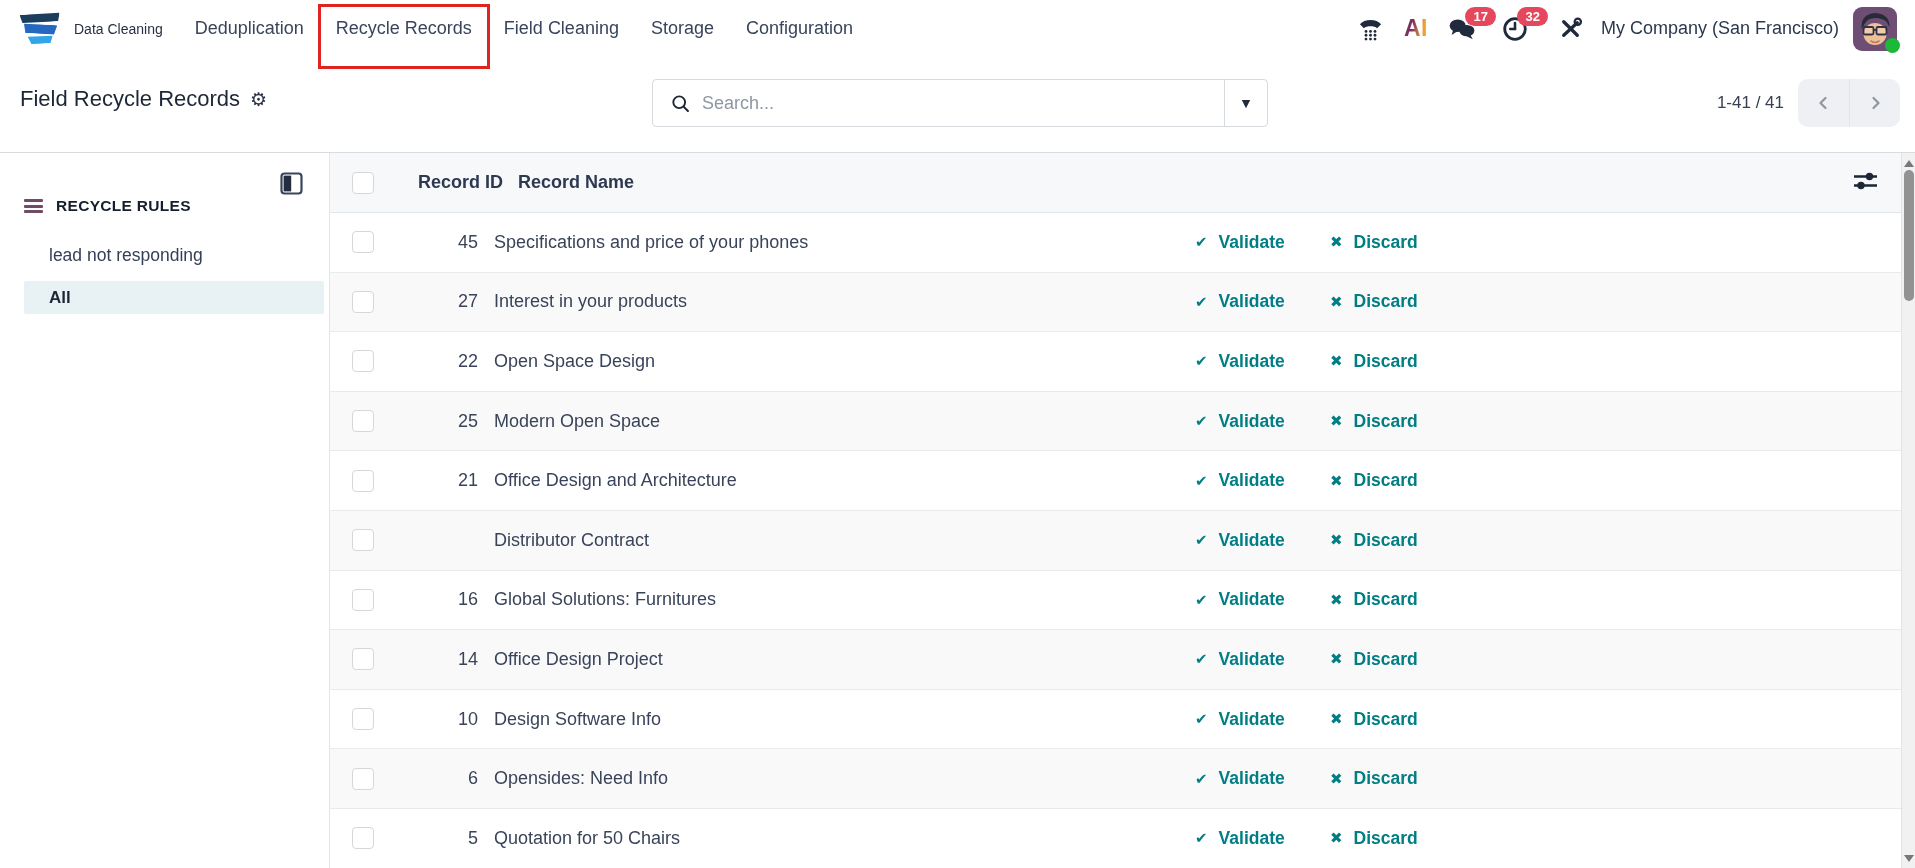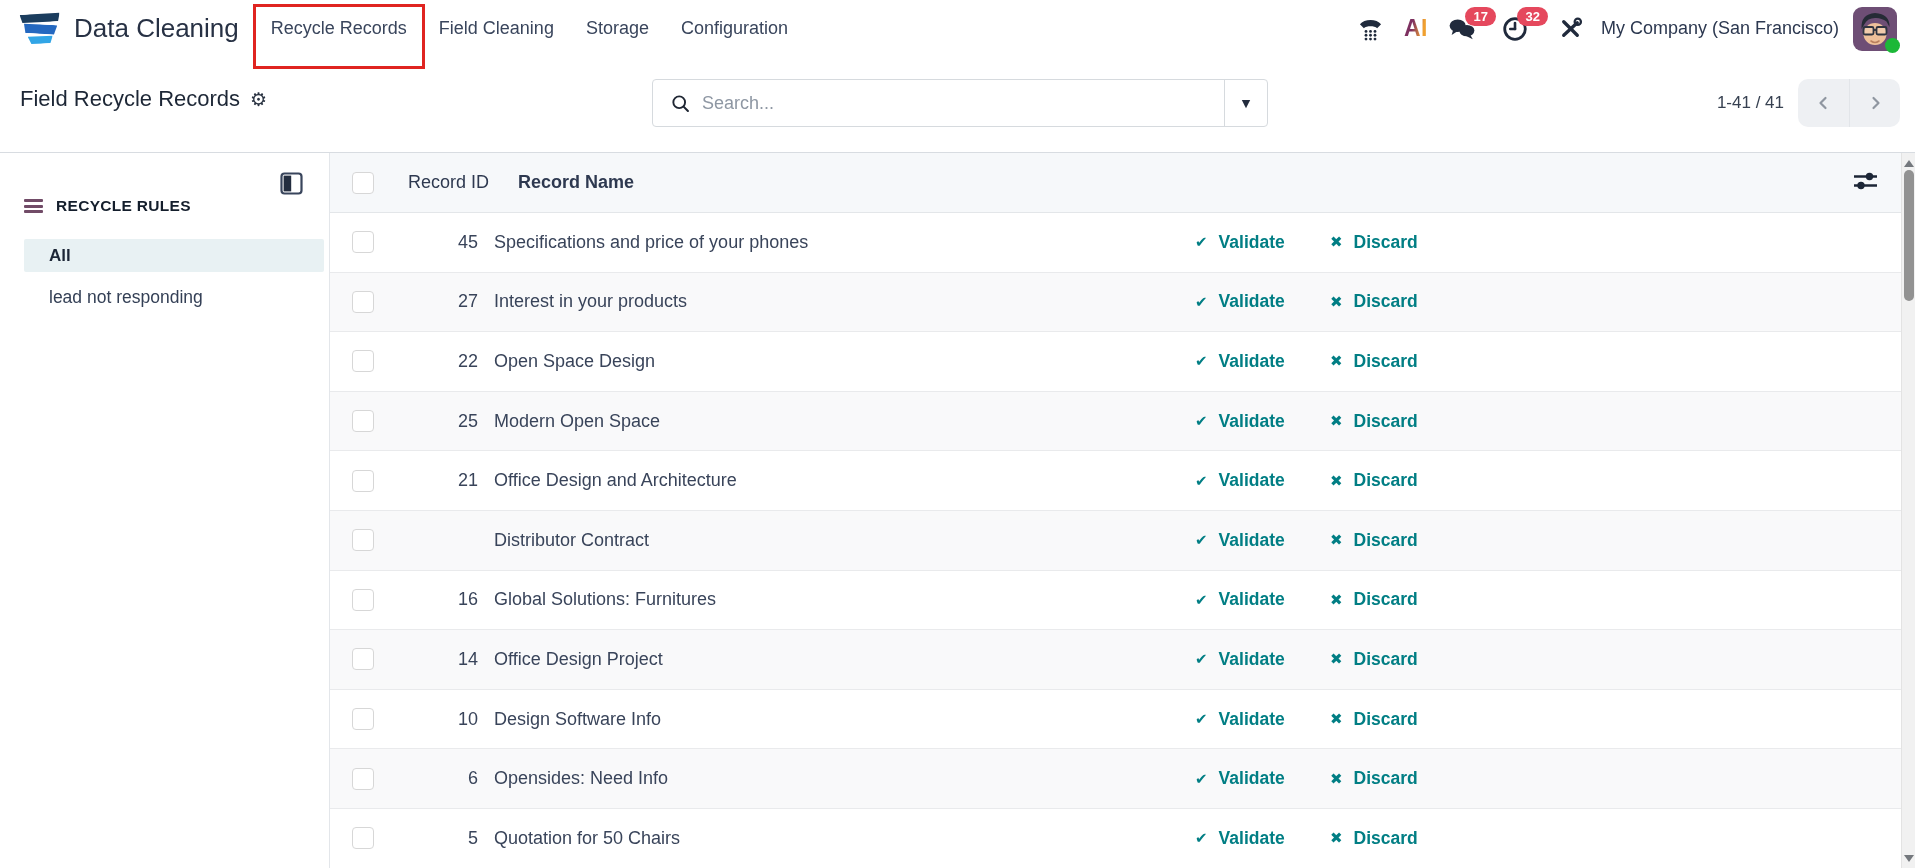--- a/index.html
+++ b/index.html
@@ -6,21 +6,21 @@
   html, body { width: 1915px; height: 868px; overflow: hidden; }
   body { font-family: "Liberation Sans", sans-serif; background: #fff; color: #374151; position: relative; }
 
   
   .navbar { height: 57px; display: flex; align-items: center; padding-left: 20px; background: #fff; position: relative; z-index: 5; }
   .logo { width: 40px; height: 36px; position: relative; flex: 0 0 auto; }
   .logo i { position: absolute; left: 0; display: block; }
   .logo .l1 { top: 2px;  width: 40px; height: 10px; background: #1b3d5e; transform: rotate(-6deg); clip-path: polygon(0 0,100% 18%,94% 100%,5% 82%); }
   .logo .l2 { top: 13px; left: 3px; width: 34px; height: 10px; background: #2468c0; transform: rotate(4deg);  clip-path: polygon(2% 10%,100% 0,92% 95%,8% 100%); }
   .logo .l3 { top: 24px; left: 8px; width: 25px; height: 9px;  background: #31a5e6; transform: rotate(-5deg); clip-path: polygon(0 8%,100% 20%,88% 100%,12% 92%); }
-  .app-name { font-size: 26px; color: #273144; margin: 0 16px 0 14px; white-space: nowrap; }
+  .app-name { font-size: 14px; color: #273144; margin: 0 16px 0 14px; white-space: nowrap; }
   .menu { display: flex; list-style: none; height: 57px; }
   .menu-item { position: relative; height: 57px; display: flex; align-items: center; padding: 0 16px; font-size: 18px; color: #39455c; cursor: pointer; white-space: nowrap; }
   .menu-item.highlighted::after { content: ""; position: absolute; left: -2px; right: -2px; top: 4px; height: 59px; border: 3px solid #e02420; pointer-events: none; z-index: 20; }
   .systray { margin-left: auto; display: flex; align-items: center; padding-right: 18px; }
   .tray-icon { position: relative; display: flex; align-items: center; cursor: pointer; }
   .ai-logo { font-size: 23px; font-weight: 800; letter-spacing: 0.5px; background: linear-gradient(100deg, #7d3060 35%, #f0a030 75%); -webkit-background-clip: text; background-clip: text; color: transparent; }
   .badge { position: absolute; top: -9px; right: -20px; background: #e5485d; color: #fff; font-size: 13px; font-weight: 700; padding: 3px 8px; border-radius: 11px; line-height: 1; }
   .company-name { font-size: 18px; color: #2c3850; margin: 0 14px 0 2px; white-space: nowrap; cursor: pointer; }
   .avatar { position: relative; width: 44px; height: 44px; cursor: pointer; }
   .avatar svg { display: block; }
@@ -56,21 +56,21 @@
   .rules-title { font-size: 15.5px; font-weight: 700; color: #141e2c; letter-spacing: 0.3px; white-space: nowrap; }
   .rules-list { position: absolute; top: 86px; left: 24px; right: 5px; list-style: none; }
   .rule-item { height: 33px; display: flex; align-items: center; padding-left: 25px; font-size: 17.5px; color: #333f55; margin-bottom: 9px; cursor: pointer; border-radius: 2px; }
   .rule-item.active { background: #e8f1f3; font-weight: 700; font-size: 17px; color: #1c2636; }
 
   
   .table-region { flex: 1; position: relative; background: #fff; }
   .thead { position: relative; height: 60px; background: #f6f8fa; border-bottom: 1px solid #e3e6e9; }
   .checkbox { width: 22px; height: 22px; border: 1px solid #d7d7d7; border-radius: 4px; background: #fff; cursor: pointer; }
   .cb-pos { position: absolute; left: 22px; top: 50%; transform: translateY(-50%); }
-  .h-rid { position: absolute; left: 16px; width: 143px; top: 0; height: 100%; display: flex; align-items: center; justify-content: flex-end; font-size: 18px; font-weight: 400; color: #2e3950; cursor: pointer; }
+  .h-rid { position: absolute; left: 30px; width: 143px; top: 0; height: 100%; display: flex; align-items: center; justify-content: flex-end; font-size: 18px; font-weight: 700; color: #2e3950; cursor: pointer; }
   .h-rname { position: absolute; left: 188px; top: 0; height: 100%; display: flex; align-items: center; font-size: 18px; font-weight: 700; color: #2e3950; cursor: pointer; }
   .sliders-icon { position: absolute; left: 1522px; top: 50%; transform: translateY(-50%); cursor: pointer; }
   .rows { position: relative; }
   .trow { position: relative; height: 59.6px; border-bottom: 1px solid #e9eaec; background: #fff; }
   .trow:nth-child(even) { background: #f9f9fa; }
   .rid { position: absolute; left: 30px; width: 118px; top: 0; height: 100%; display: flex; align-items: center; justify-content: flex-end; font-size: 18px; color: #39445a; text-align: right; }
   .rname { position: absolute; left: 164px; top: 0; height: 100%; display: flex; align-items: center; font-size: 18px; color: #39445a; }
   .row-action { position: absolute; top: 0; height: 100%; display: flex; align-items: center; gap: 11px; color: #017e84; cursor: pointer; }
   .row-action .glyph { font-family: "DejaVu Sans", sans-serif; font-size: 15px; font-weight: 700; }
   .row-action .lbl { font-size: 17.5px; font-weight: 600; }
@@ -90,20 +90,23 @@
 
 <div class="navbar">
   <div class="logo">
       <i class="l1"></i>
       <i class="l2"></i>
       <i class="l3"></i>
     </div>
   <div class="app-name">Data Cleaning</div>
   <ul class="menu">
 
+      <li class="menu-item">
+        <span>Deduplication</span>
+      </li>
 
       <li class="menu-item highlighted">
         <span>Recycle Records</span>
       </li>
 
       <li class="menu-item">
         <span>Field Cleaning</span>
       </li>
 
       <li class="menu-item">
@@ -220,26 +223,26 @@
     <div class="rules-header">
       <span class="hamburger">
           <i></i>
           <i></i>
           <i></i>
         </span>
       <span class="rules-title">RECYCLE RULES</span>
     </div>
     <ul class="rules-list">
 
+        <li class="rule-item">
+          <span>lead not responding</span>
+        </li>
+
         <li class="rule-item active">
           <span>All</span>
-        </li>
-
-        <li class="rule-item">
-          <span>lead not responding</span>
         </li>
       </ul>
   </div>
 
   <div class="table-region">
     <div class="thead">
       <span class="checkbox cb-pos"></span>
       <span class="h-rid">Record ID</span>
       <span class="h-rname">Record Name</span>
       <span class="sliders-icon">

